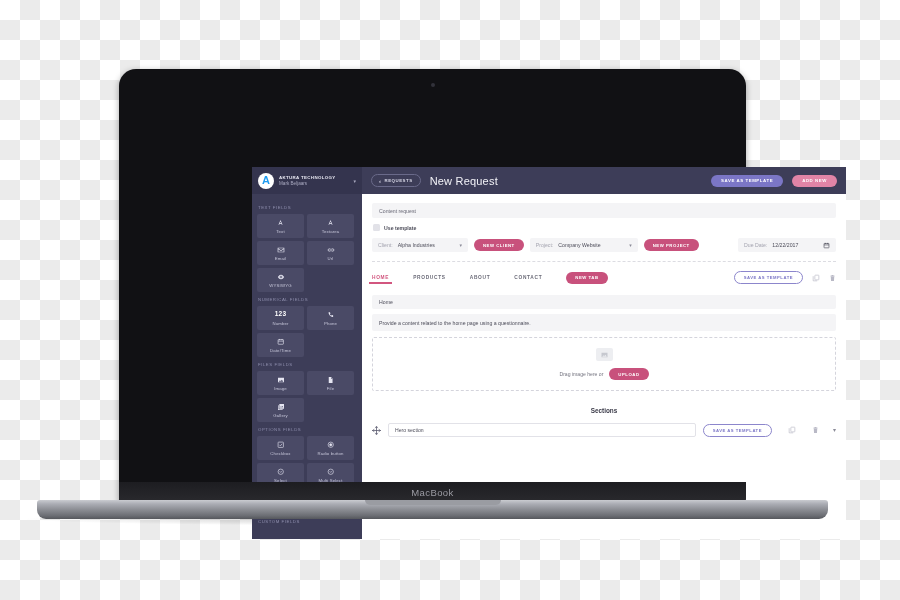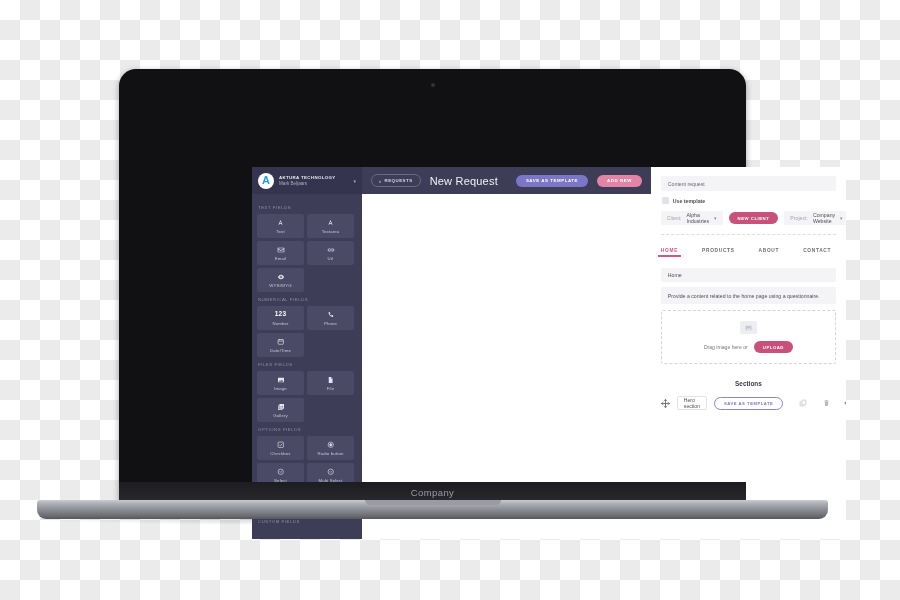--- a/index.html
+++ b/index.html
@@ -79,21 +79,21 @@
   .tile{
     width:47px; height:24px; background:#4a4a66; border-radius:2px;
     display:flex; flex-direction:column; align-items:center; justify-content:center; gap:2px;
   }
   .tile .ti{ color:#e6e6f2; line-height:1; display:flex; align-items:center; justify-content:center; height:9px;}
   .tile .ti svg{ display:block; }
   .tile .tl{ font-size:4.3px; color:#c5c5d8; letter-spacing:.15px; white-space:nowrap;}
   .num-glyph{ font-size:6.5px; font-weight:bold; color:#fff; letter-spacing:.2px;}
 
   
-  .main{ flex:1; display:flex; flex-direction:row; background:#fff; min-width:0;}
+  .main{ flex:1; display:flex; flex-direction:column; background:#fff; min-width:0;}
   .topbar{
     height:27px; background:#3d3d58; display:flex; align-items:center; padding:0 9px; gap:9px;
   }
   .back-pill{
     display:flex; align-items:center; gap:3px;
     border:1px solid #6a6a8a; border-radius:9px; padding:2.5px 7px;
     font-size:4.4px; letter-spacing:.5px; color:#d7d7e6; font-weight:bold;
   }
   .back-pill .chev{ font-size:6px; line-height:1; }
   .page-title{ font-size:11px; color:#f2f2f7; font-weight:300; letter-spacing:.2px;}
@@ -490,18 +490,18 @@
                 </svg>
               </span>
             <span class="caret-btn">▾</span>
           </div>
 
         </div>
       </div>
     </div>
 
     <div class="brand-strip">
-      <span>Company</span>
+      <span>MacBook</span>
     </div>
   </div>
 
   <div class="base"></div>
 </div>
 
 </body></html>

